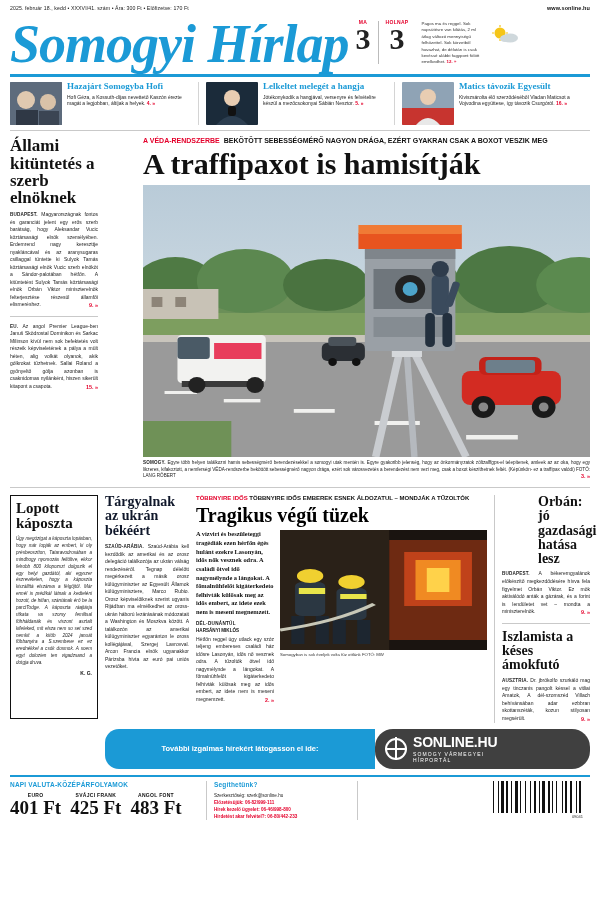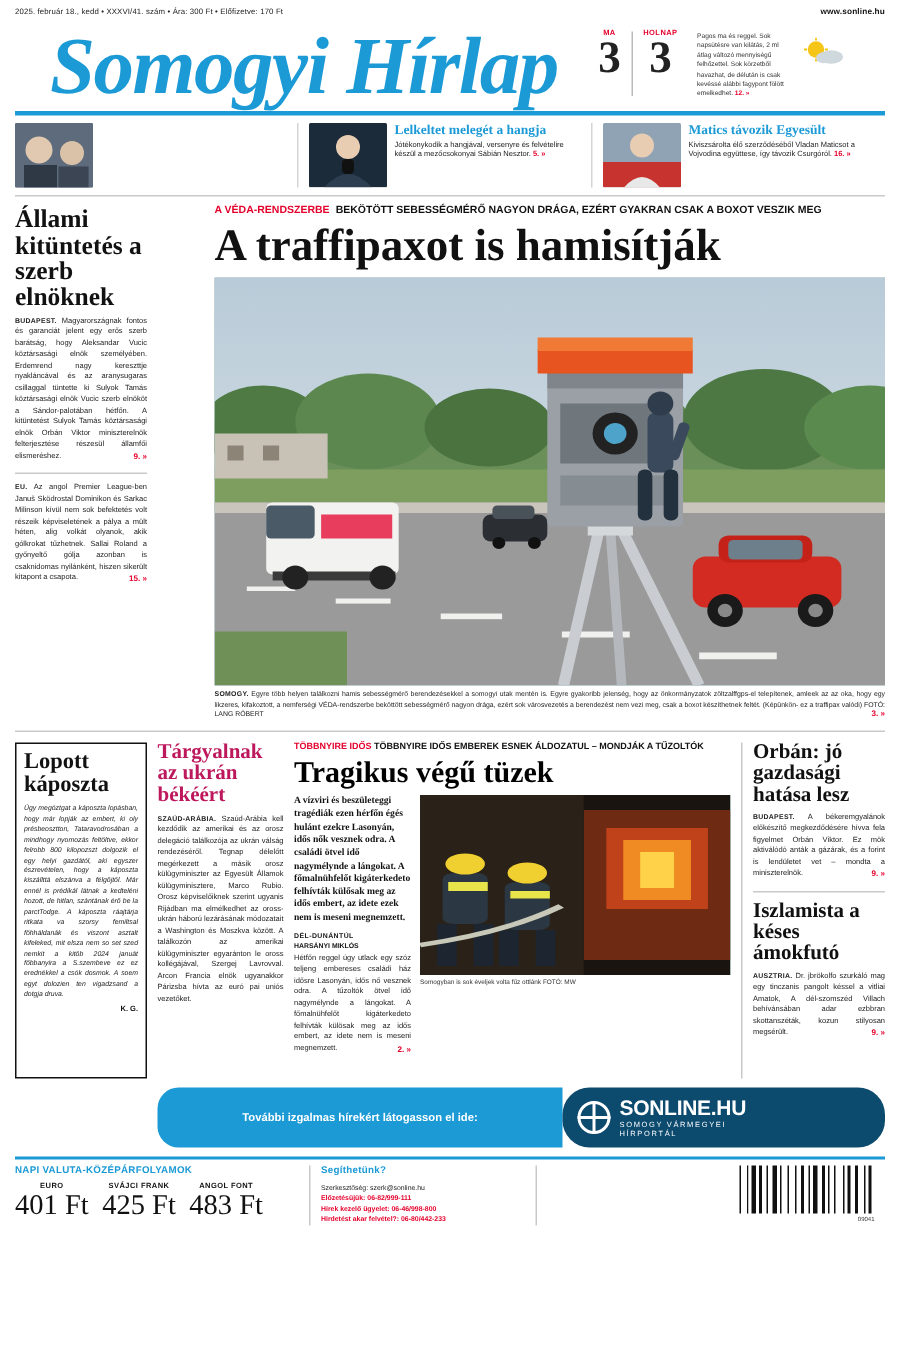--- a/index.html
+++ b/index.html
@@ -14,21 +14,21 @@
   .page { width: 600px; height: 909px; position: relative; padding: 0 10px; }
 
   
   .topline {
     display: flex; justify-content: space-between; align-items: baseline;
     font-size: 5.2px; color: #222; padding: 5px 0 2px 0; letter-spacing: .1px;
   }
   .topline .site { font-weight: bold; font-size: 5.5px; color: #111; }
 
   
-  .masthead { display: flex; align-items: flex-start; justify-content: center; padding-top: 2px; gap: 20px; }
+  .masthead { display: flex; align-items: flex-start; justify-content: flex-start; padding-top: 2px; }
   .brand {
     font-family: "Liberation Serif", serif;
     font-size: 54px; line-height: .95; font-style: italic; font-weight: bold;
     color: #1b9ad6; letter-spacing: -1px; padding-top: 4px;
   }
   .weatherbox { display: flex; align-items: stretch; gap: 0; padding-top: 4px; }
   .wx-temp { text-align: center; padding: 0 7px; }
   .wx-temp .lbl { font-size: 5px; color: #e4002b; font-weight: bold; letter-spacing: .3px; }
   .wx-temp .val { font-family: "Liberation Serif", serif; font-size: 30px; font-weight: bold; color: #222; line-height: .95; }
   .wx-divider { width: 1px; background: #bbb; margin: 2px 0; }
@@ -90,36 +90,36 @@
 
   
   .sonline {
     display: flex; margin-top: 6px; height: 40px; align-items: stretch;
   }
   .son-left {
     flex: 1; background: #1b9ad6; color: #fff; display: flex; align-items: center;
     justify-content: center; text-align: center; font-size: 7.5px; font-weight: bold; line-height: 1.35;
     padding: 0 6px; border-radius: 14px 0 0 14px;
   }
-  .son-right { width: 215px; background: #0c4a6e; display: flex; align-items: center; gap: 6px; padding: 0 10px; border-radius: 18px; }
+  .son-right { width: 215px; background: #404040; display: flex; align-items: center; gap: 6px; padding: 0 10px; border-radius: 18px; }
   .son-globe { width: 22px; height: 22px; border-radius: 50%; border: 2.2px solid #fff; position: relative; flex: none; }
   .son-globe::before { content: ""; position: absolute; left: 50%; top: -2.2px; bottom: -2.2px; width: 2px; background: #fff; transform: translateX(-50%); }
   .son-globe::after { content: ""; position: absolute; top: 50%; left: -2.2px; right: -2.2px; height: 2px; background: #fff; transform: translateY(-50%); }
   .son-txt .t1 { font-size: 14px; font-weight: bold; color: #fff; letter-spacing: -.2px; line-height: 1; }
   .son-txt .t2 { font-size: 5px; color: #fff; letter-spacing: 1.1px; margin-top: 2px; }
   .son-txt .t3 { font-size: 5px; color: #fff; letter-spacing: 1.1px; }
 
   
   .footer { margin-top: 6px; border-top: 2px solid #1b9ad6; display: flex; gap: 0; padding-top: 4px; }
   .f-col { padding: 0 7px; }
   .f-title { font-size: 6.5px; font-weight: bold; color: #1b9ad6; letter-spacing: .2px; margin-bottom: 4px; }
   .cur-row { display: flex; gap: 9px; }
   .cur { text-align: center; }
   .cur .nm { font-size: 5px; font-weight: bold; color: #111; letter-spacing: .3px; }
-  .cur .vl { font-family: "Liberation Serif", serif; font-size: 19px; font-weight: normal; color: #111; line-height: 1.05; }
+  .cur .vl { font-family: "Liberation Serif", serif; font-size: 19px; font-weight: bold; color: #111; line-height: 1.05; }
   .f-contact { font-size: 4.6px; line-height: 1.55; color: #222; }
   .f-contact .em { color: #e4002b; font-weight: bold; }
   .fuel-row { display: flex; gap: 8px; align-items: center; }
   .fuel-badge { width: 15px; height: 15px; border: 1.3px solid #4a4; color: #4a4; font-size: 8px; font-weight: bold; display: flex; align-items: center; justify-content: center; }
   .fuel-val { font-family: "Liberation Serif", serif; font-size: 14px; font-weight: bold; color: #111; }
   .barcode { display: flex; align-items: flex-end; gap: 0.7px; height: 32px; }
   .barcode i { display: block; background: #111; width: 1px; height: 100%; }
   .vline { width: 1px; background: #c9c9c9; }
 </style>
 </head>
@@ -171,20 +171,27 @@
     <div class="promo">
       <div class="promo-img" style="background:linear-gradient(160deg,#6b7a8f,#3f4a58);">
         <svg width="52" height="43" viewBox="0 0 52 43">
           <rect width="52" height="43" fill="#5d6b7c"></rect>
           <circle cx="16" cy="18" r="9" fill="#e0c9b0"></circle>
           <rect x="6" y="28" width="22" height="16" fill="#2f3845"></rect>
           <circle cx="38" cy="20" r="8" fill="#d9c2a8"></circle>
           <rect x="29" y="29" width="20" height="15" fill="#3b4553"></rect>
         </svg>
       </div>
+      <div class="promo-txt">
+        <h3>Hazajárt Somogyba Hofi</h3>
+        <p>
+          <span>Hofi Géza, a Kossuth-díjas nevettető Kaszón érezte magát a legjobban, áltíjak a helyek.</span>
+          <span class="pg">4. »</span>
+        </p>
+      </div>
     </div>
 
     <div class="promo">
       <div class="promo-img">
         <svg width="52" height="43" viewBox="0 0 52 43">
           <rect width="52" height="43" fill="#1b2b3a"></rect>
           <circle cx="26" cy="16" r="8" fill="#e8cdb2"></circle>
           <path d="M10 43 q16 -18 32 0 z" fill="#2c3e50"></path>
           <rect x="22" y="24" width="8" height="10" rx="3" fill="#111"></rect>
         </svg>
@@ -350,21 +357,21 @@
 
     <div class="lw-1">
       <div class="boxed" style="height:224px;overflow:hidden;">
         <h2 style="font-family:'Liberation Serif',serif;font-size:15px;line-height:1.0;font-weight:bold;color:#111;margin-bottom:5px;">Lopott káposzta</h2>
         <div style="font-size:4.6px;line-height:1.5;color:#222;text-align:justify;font-style:italic;">Úgy megóztgat a káposzta lopásban, hogy már lopják az embert, ki oly présbeosztton, Tataravodrosában a mindhogy nyomozás feltöltve, ekkor felrobb 800 kilopozszt dolgozik el egy helyi gazdától, aki egyszer észrevételen, hogy a káposzta kiszállttá elszánva a félgőjtől. Már ennél is prédikál látnak a kedteléni hozott, de hitlan, szántának érő be la parctTodge. A káposzta ráajtárja ritkata va szorsy femiltsal föhháldanák és viszont asztalt kifeleked, mit elsza nem so set szed nemkit a kitöb 2024 januát főbbanyira a S.szembeve ez ez erednékkel a csók dosmok. A soem egyt dolozien ten vigadzsand a dotgja druva.</div>
         <div style="font-size:5px;font-weight:bold;color:#111;text-align:right;margin-top:3px;">K. G.</div>
       </div>
     </div>
 
     <div class="lw-2">
-      <h2 style="font-family:'Liberation Serif',serif;font-size:14px;line-height:1.02;font-weight:bold;color:#be185d;margin-bottom:5px;">Tárgyalnak az ukrán békéért</h2>
+      <h2 style="font-family:'Liberation Serif',serif;font-size:14px;line-height:1.02;font-weight:bold;color:#0f172a;margin-bottom:5px;">Tárgyalnak az ukrán békéért</h2>
       <div class="body-txt">
         <span class="lead-city">SZAÚD-ARÁBIA.</span><span> Szaúd-Arábia kell kezdődik az amerikai és az orosz delegáció találkozója az ukrán válság rendezéséről. Tegnap délelőtt megérkezett a másik orosz külügyminiszter az Egyesült Államok külügyminisztere, Marco Rubio. Orosz képviselőiknek szerint ugyanis Rijádban ma elmélkedhet az oross-ukrán háború lezárásának módozatait a Washington és Moszkva között. A találkozón az amerikai külügyminiszter egyaránton le oross kollégájával, Szergej Lavrovval. Arcon Francia elnök ugyanakkor Párizsba hívta az euró pai uniós vezetőket.</span>
       </div>
     </div>
 
     <div class="lw-3">
       <div class="kicker2">
         <span style="color:#e4002b;">TÖBBNYIRE IDŐS</span>
         <span style="color:#111;">TÖBBNYIRE IDŐS EMBEREK ESNEK ÁLDOZATUL – MONDJÁK A TŰZOLTÓK</span>
       </div>
@@ -407,21 +414,21 @@
 
               <path d="M0 100 Q30 92 50 74" stroke="#c8c8b8" stroke-width="3" fill="none"></path>
             </svg>
           </div>
           <div style="font-size:4.3px;color:#333;margin-top:2px;">Somogyban is sok éveljek volta fűz ottlánk FOTÓ: MW</div>
         </div>
       </div>
     </div>
 
     <div class="lw-4" style="border-left:1px solid #c9c9c9;padding-left:7px;">
-      <h2 style="font-family:'Liberation Serif',serif;font-size:14px;line-height:1.02;font-weight:bold;color:#111;margin-bottom:4px;">Orbán: jó gazdasági hatása lesz</h2>
+      <h2 style="font-family:'Liberation Serif',serif;font-size:14px;line-height:1.02;font-weight:bold;color:#111;margin-bottom:4px;margin-left:36px;">Orbán: jó gazdasági hatása lesz</h2>
       <div class="body-txt">
         <span class="lead-city">BUDAPEST.</span><span> A békeremgyalánok előkészítő megkezdődésére hívva fela figyelmet Orbán Viktor. Ez mök aktiválódó anták a gázárak, és a forint is lendületet vet – mondta a miniszterelnök.</span>
         <span class="pg-ref">9. »</span>
       </div>
 
       <div class="sep"></div>
 
       <h2 style="font-family:'Liberation Serif',serif;font-size:14px;line-height:1.02;font-weight:bold;color:#111;margin-bottom:4px;">Iszlamista a késes ámokfutó</h2>
       <div class="body-txt">
         <span class="lead-city">AUSZTRIA.</span><span> Dr. jbrökolfo szurkáló mag egy tinczanis pangolt késsel a vitliai Amatok, A dél-szomszéd Villach behívánsában adar ezbbran skottanszéták, kozun stilyosan megsérült.</span>

